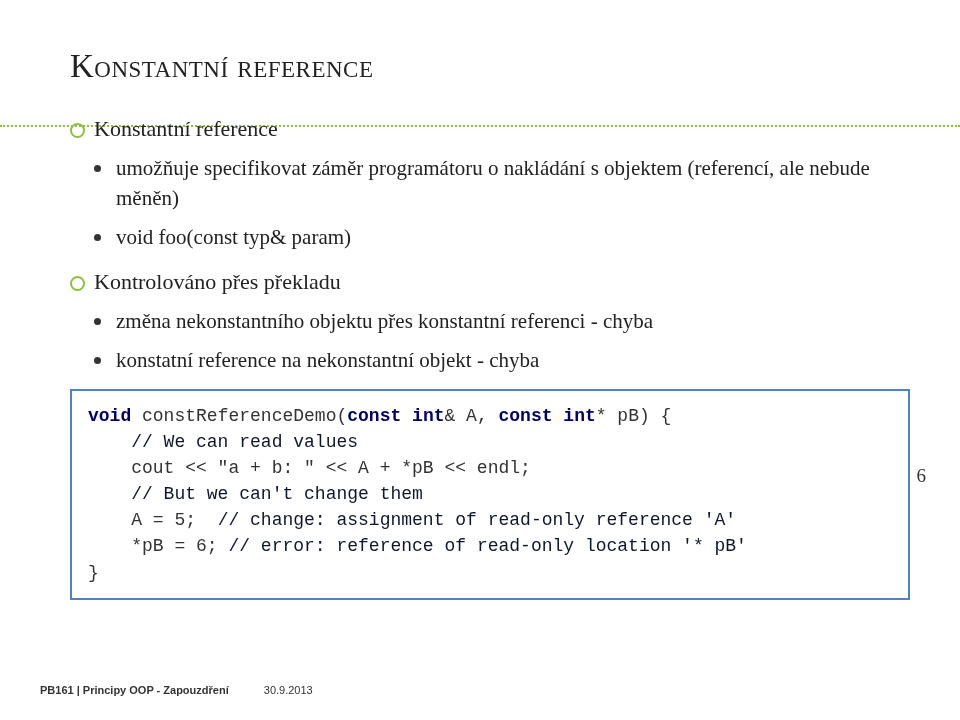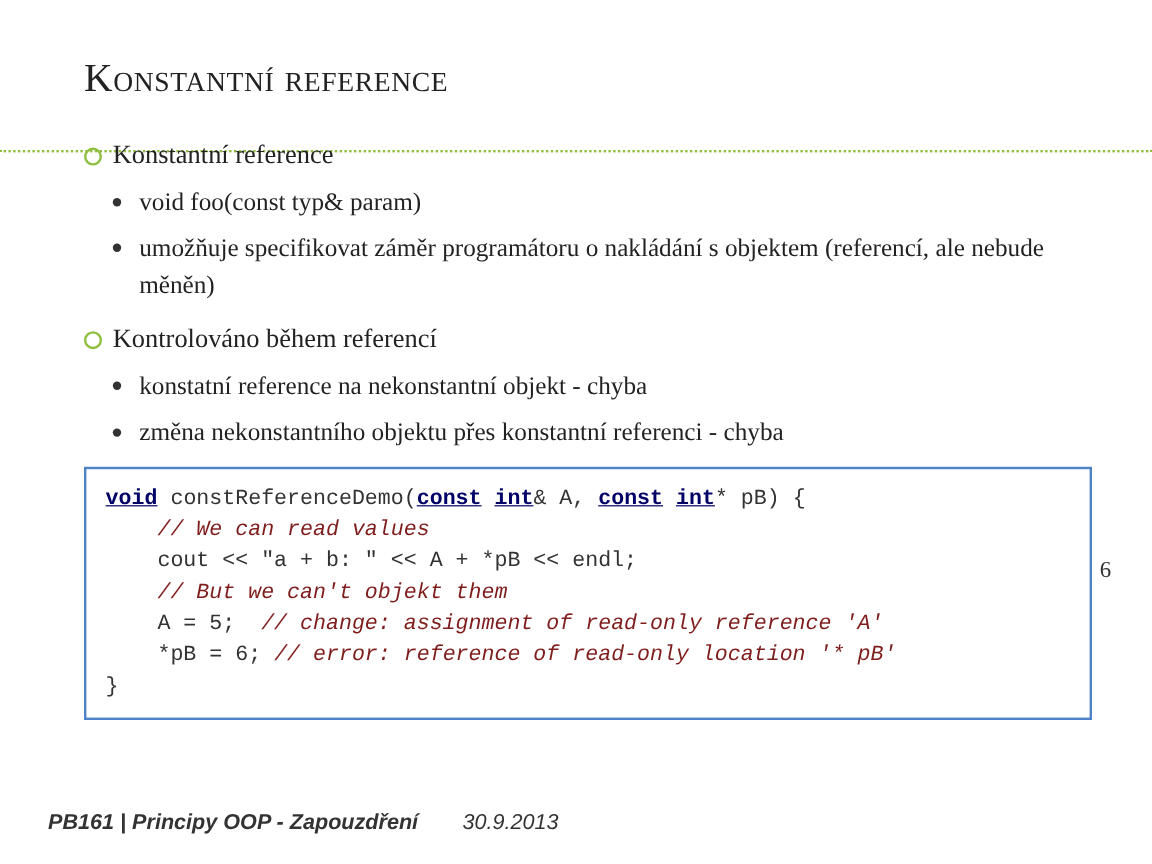--- a/index.html
+++ b/index.html
@@ -77,31 +77,30 @@
   .code-box {
     margin-top: 14px;
     border: 2px solid #4F83C7;
     padding: 12px 16px;
     font-family: 'Courier New', Courier, monospace;
     font-size: 18px;
     line-height: 1.45;
     white-space: pre;
     color: #333;
   }
-  .kw { font-weight: bold; color: #000066; text-decoration: underline; }
-  .cmt { color: #7f1d1d; font-style: italic; }
+  .kw { font-weight: bold; color: #000066; }
+  .cmt { color: #0f172a; }
   .footer {
     position: absolute;
     bottom: 24px;
     left: 40px;
-    font-size: 18px;
+    font-size: 11px;
     font-family: Arial, sans-serif;
     color: #333;
     font-weight: bold;
-    font-style: italic;
   }
   .footer .date {
     margin-left: 32px;
     font-weight: normal;
   }
   .pagenum {
     position: absolute;
     right: 34px;
     top: 465px;
     font-size: 19px;
@@ -114,37 +113,37 @@
 <div class="slide">
 
   <h1 class="title">Konstantní reference</h1>
   <div class="accent-line"></div>
 
   <div class="content">
     <ul class="l1">
       <li>
         <span>Konstantní reference</span>
         <ul class="l2">
+          <li><span>umožňuje specifikovat záměr programátoru o nakládání s objektem (referencí, ale nebude měněn)</span></li>
           <li><span>void foo(const typ&amp; param)</span></li>
-          <li><span>umožňuje specifikovat záměr programátoru o nakládání s objektem (referencí, ale nebude měněn)</span></li>
         </ul>
       </li>
       <li>
-        <span>Kontrolováno během referencí</span>
+        <span>Kontrolováno přes překladu</span>
         <ul class="l2">
+          <li><span>změna nekonstantního objektu přes konstantní referenci - chyba</span></li>
           <li><span>konstatní reference na nekonstantní objekt - chyba</span></li>
-          <li><span>změna nekonstantního objektu přes konstantní referenci - chyba</span></li>
         </ul>
       </li>
     </ul>
 
     <div class="code-box"><span class="kw">void</span><span> constReferenceDemo(</span><span class="kw">const</span><span> </span><span class="kw">int</span><span>&amp; A, </span><span class="kw">const</span><span> </span><span class="kw">int</span><span>* pB) {</span>
 <span class="cmt">    // We can read values</span>
 <span>    cout &lt;&lt; "a + b: " &lt;&lt; A + *pB &lt;&lt; endl;</span>
-<span class="cmt">    // But we can't objekt them</span>
+<span class="cmt">    // But we can't change them</span>
 <span>    A = 5;  </span><span class="cmt">// change: assignment of read-only reference 'A'</span>
 <span>    *pB = 6; </span><span class="cmt">// error: reference of read-only location '* pB'</span>
 <span>}</span></div>
 
   </div>
 
   <div class="pagenum">6</div>
 
   <div class="footer">
     <span>PB161 | Principy OOP - Zapouzdření</span>

